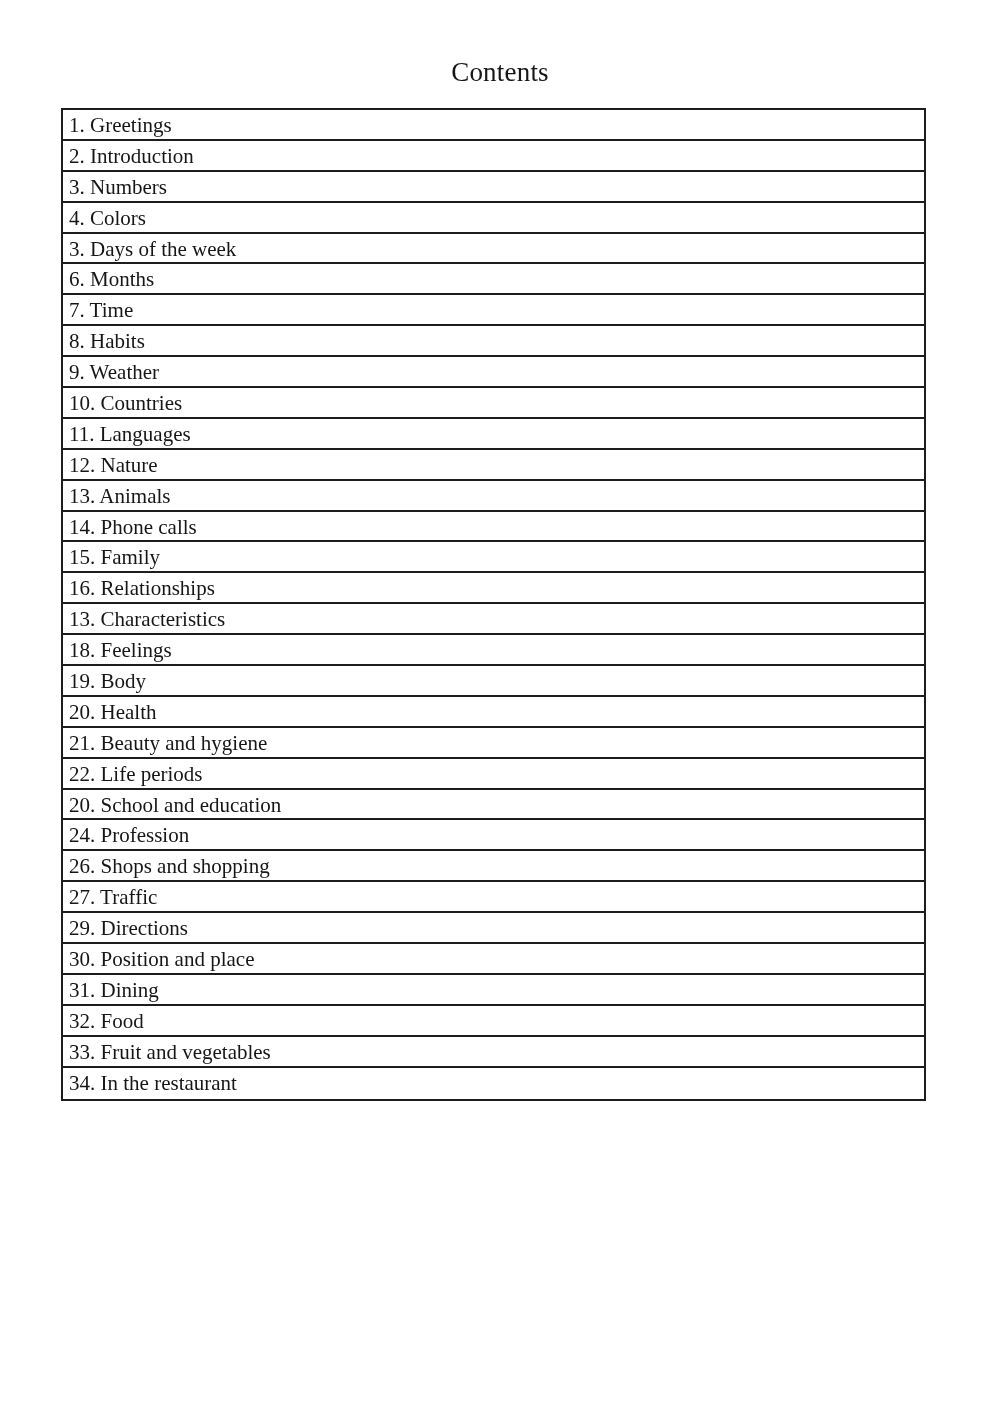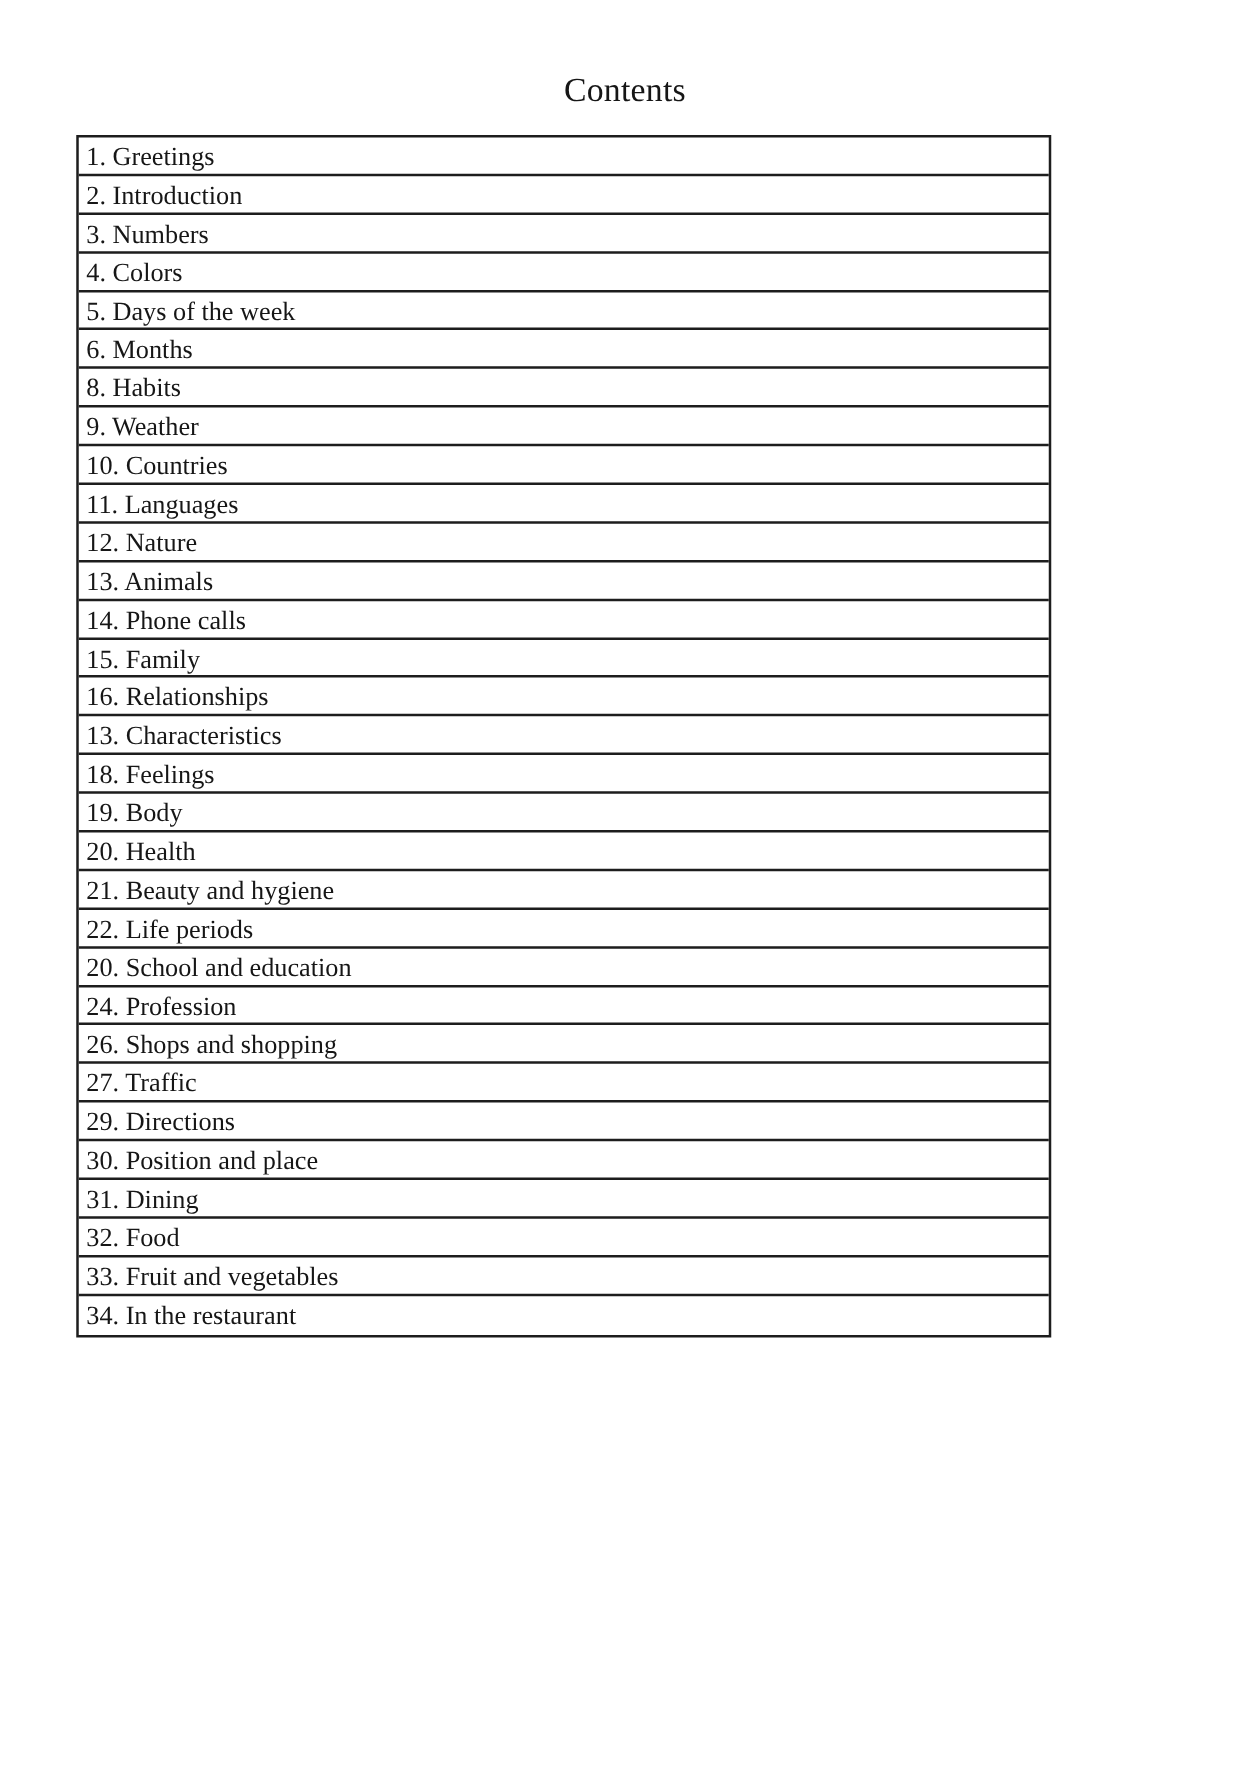--- a/index.html
+++ b/index.html
@@ -33,21 +33,21 @@
     font-size: 27px;
     font-weight: 400;
     color: #161616;
     letter-spacing: 0.2px;
   }
 
   .toc-table {
     position: absolute;
     left: 61px;
     top: 108px;
-    width: 780px;
+    width: 865px;
     border: 2px solid #1d1d1d;
     background: #ffffff;
   }
 
   .toc-row {
     height: 30.9px;
     line-height: 30.5px;
     border-bottom: 2px solid #1d1d1d;
     padding-left: 6px;
     font-size: 21px;
@@ -65,22 +65,23 @@
 
 <div class="page">
 
   <h1 class="doc-title">Contents</h1>
 
   <div class="toc-table">
       <div class="toc-row">1. Greetings</div>
       <div class="toc-row">2. Introduction</div>
       <div class="toc-row">3. Numbers</div>
       <div class="toc-row">4. Colors</div>
-      <div class="toc-row">5. Days of the week</div>
+      <div class="toc-row">3. Days of the week</div>
       <div class="toc-row">6. Months</div>
+      <div class="toc-row">7. Time</div>
       <div class="toc-row">8. Habits</div>
       <div class="toc-row">9. Weather</div>
       <div class="toc-row">10. Countries</div>
       <div class="toc-row">11. Languages</div>
       <div class="toc-row">12. Nature</div>
       <div class="toc-row">13. Animals</div>
       <div class="toc-row">14. Phone calls</div>
       <div class="toc-row">15. Family</div>
       <div class="toc-row">16. Relationships</div>
       <div class="toc-row">13. Characteristics</div>

